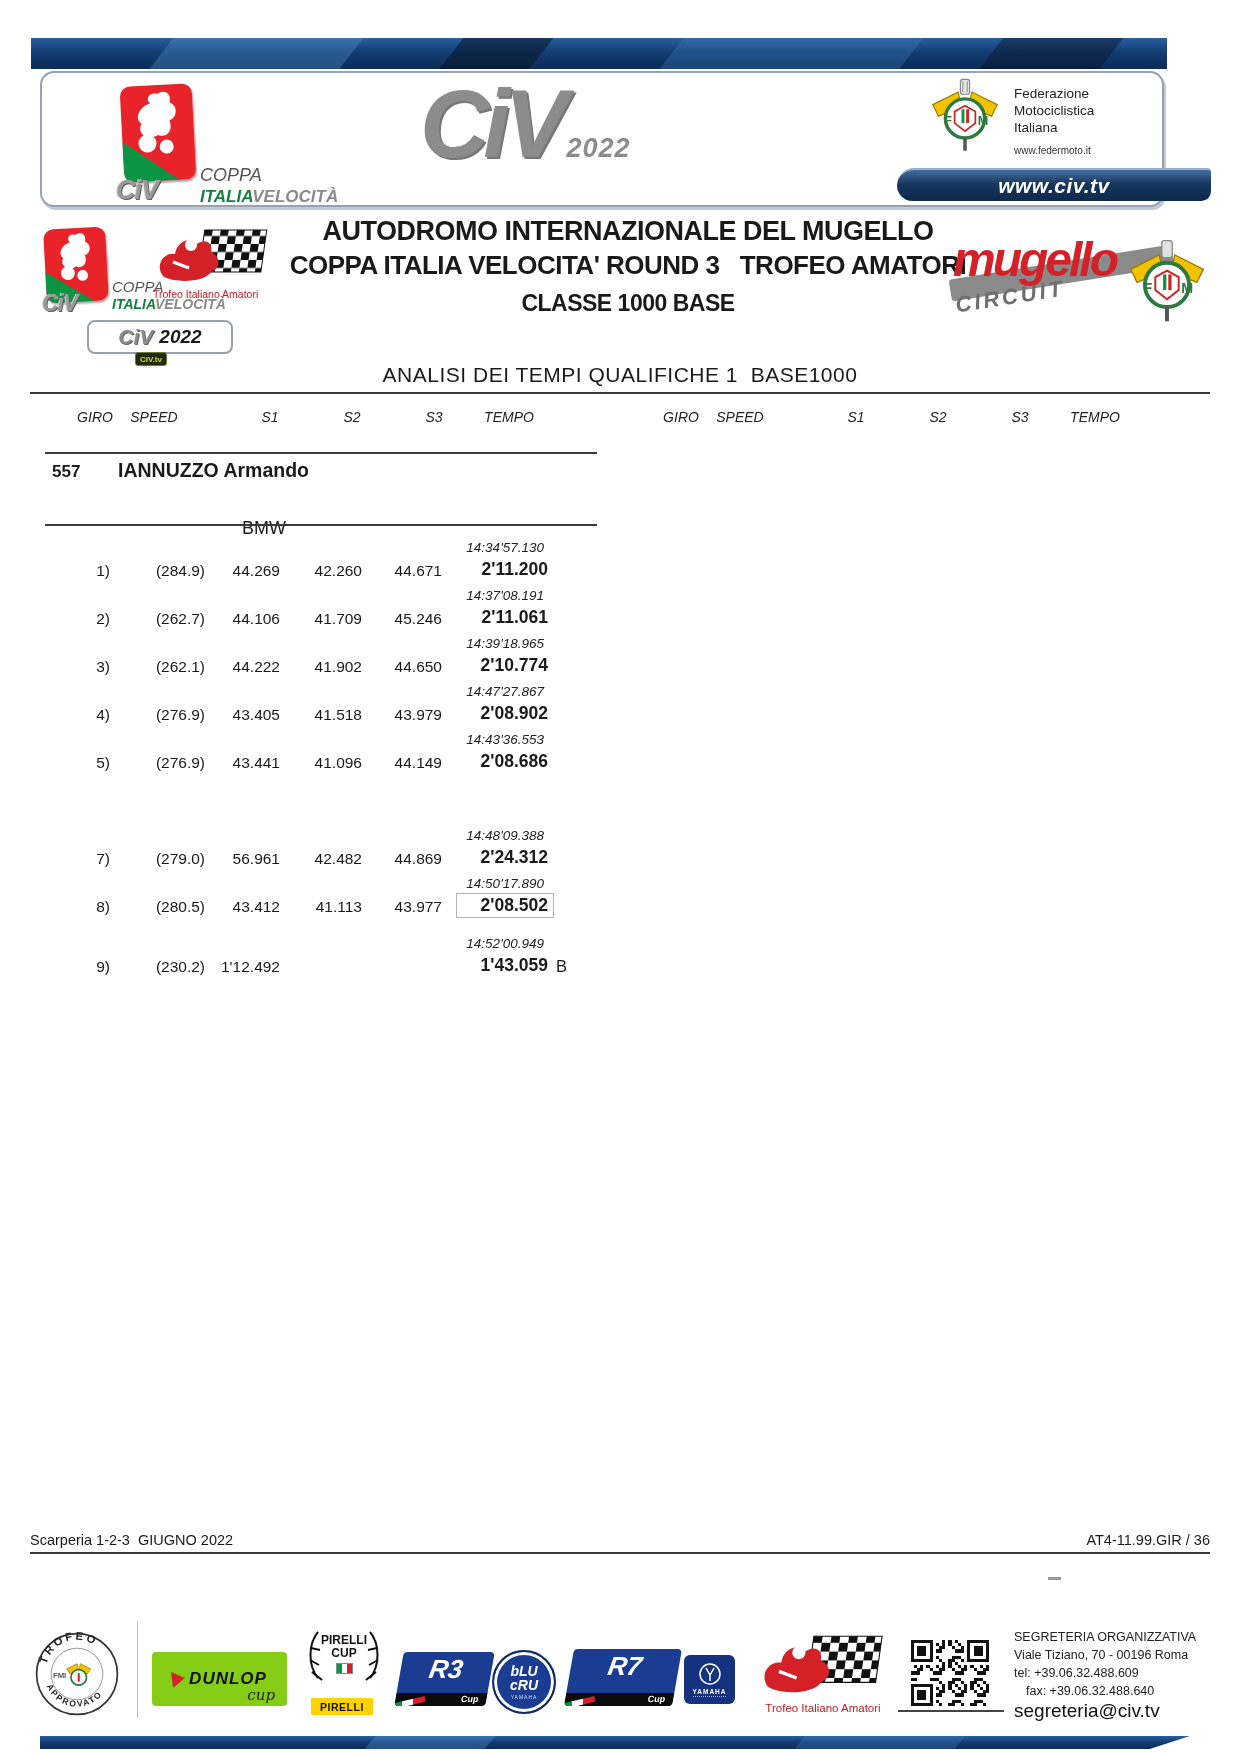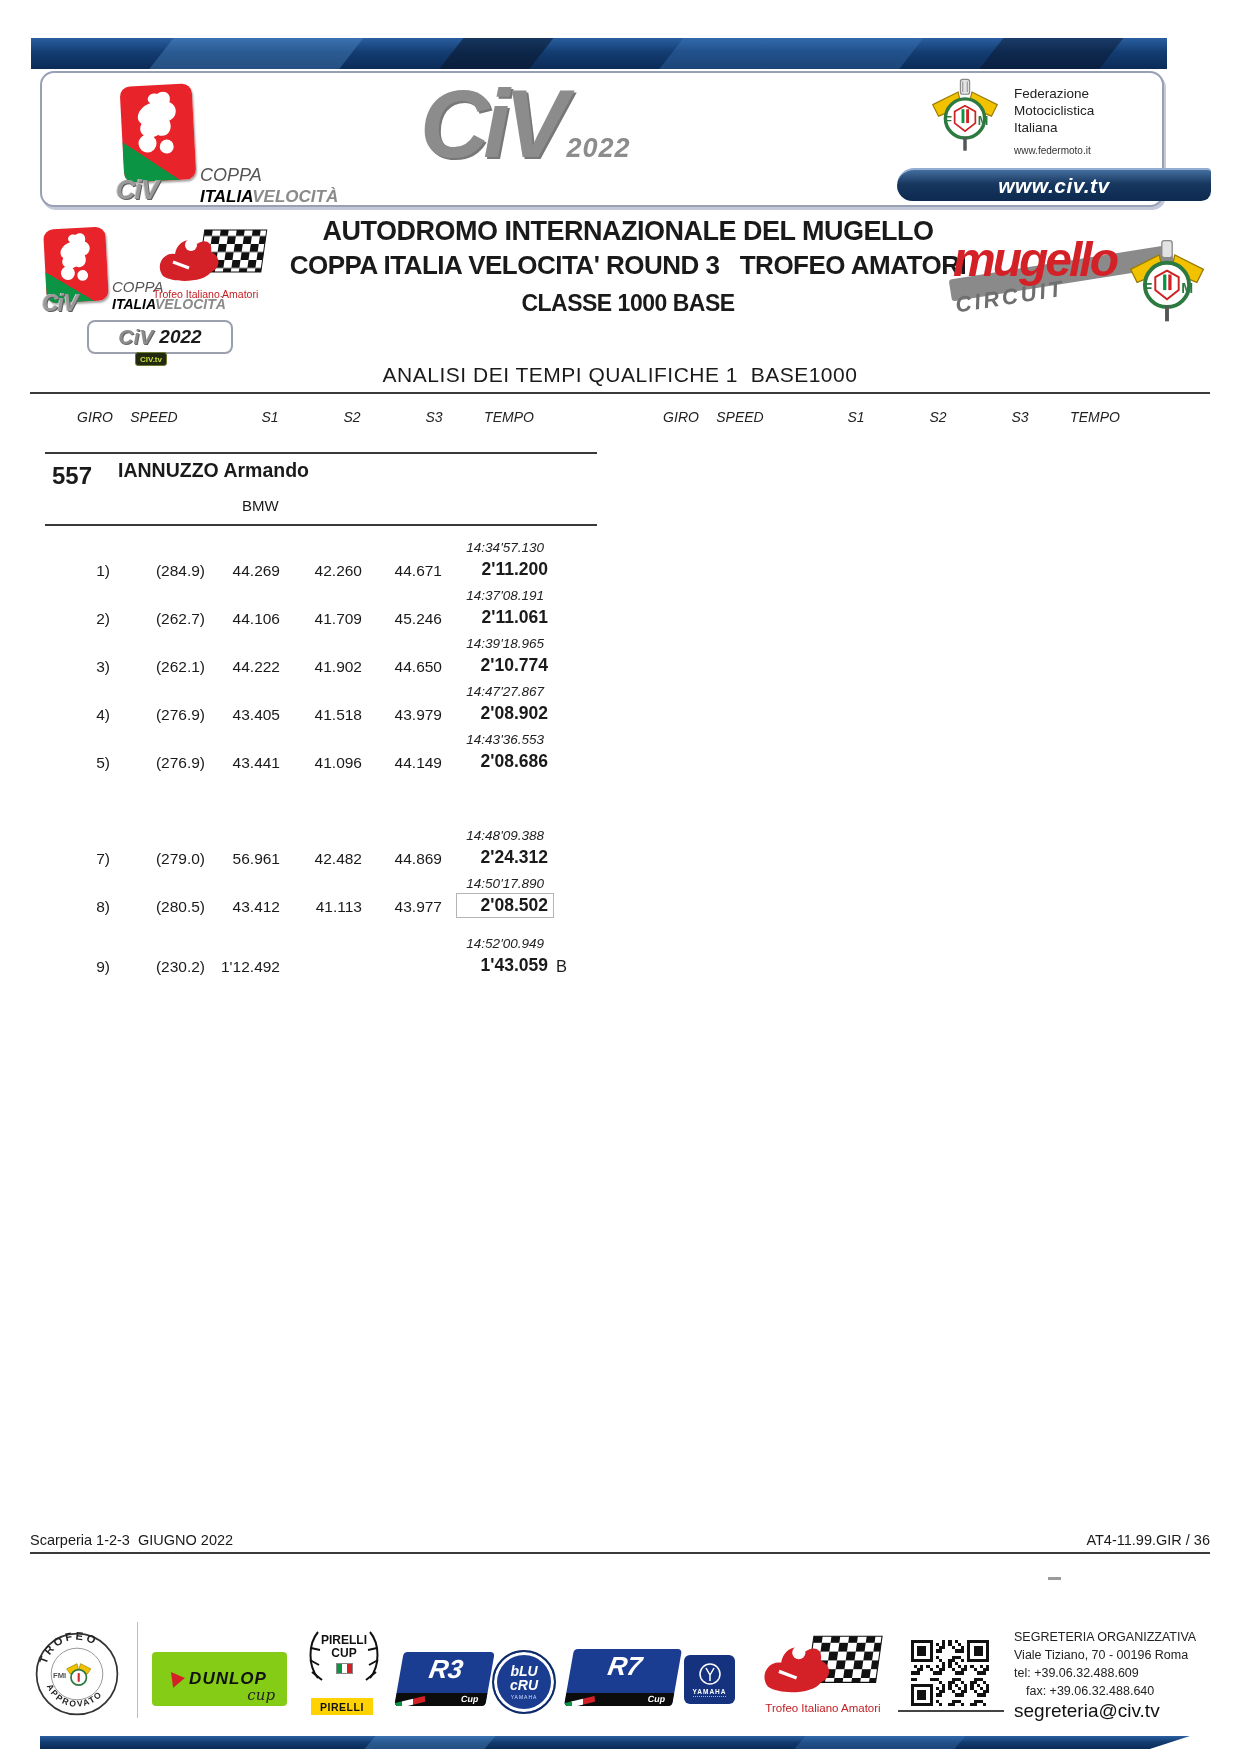--- a/index.html
+++ b/index.html
@@ -22,21 +22,21 @@
               border:2px solid #98a0b4;border-radius:14px;box-shadow:2px 3px 0 #c3c9d8;}
 
   
   .civ-square{background:linear-gradient(200deg,#e8232a 62%,#e8232a 62%);border-radius:10px;overflow:hidden;box-shadow:1px 2px 2px rgba(0,0,0,.35);}
   .civ-square .green{position:absolute;left:0;bottom:0;width:100%;height:55%;
                      background:linear-gradient(to top right,#0b9444 38%,transparent 39%);}
   .civ-square svg{position:absolute;left:0;top:0;}
   .civ-gray{font-weight:bold;font-style:italic;color:#9a9a9a;
             text-shadow:1px 1px 0 #5f5f5f, -1px 0 0 #cfcfcf;letter-spacing:-1px;}
   .coppa-txt{font-style:italic;color:#555;}
-  .italia-txt{font-style:italic;font-weight:bold;color:#000000;}
+  .italia-txt{font-style:italic;font-weight:bold;color:#15803d;}
   .velocita-txt{font-style:italic;color:#8a8a8a;font-weight:bold;}
 
   .civ-big-text{font-size:96px;font-weight:bold;font-style:italic;color:#8c8c8c;letter-spacing:-6px;
                 text-shadow:2px 2px 0 #777;}
   .civ-big-year{font-size:27px;font-weight:bold;font-style:italic;color:#8c8c8c;letter-spacing:1px;}
 
   .fmi-text{font-size:13.5px;color:#222;line-height:17px;}
   .fmi-url{font-size:10px;color:#333;}
 
   .civtv-band{left:897px;top:168px;width:314px;height:31px;
@@ -66,23 +66,23 @@
   
   .civ2022-box{border:2px solid #9aa0ad;border-radius:8px;background:#fff;
                display:flex;align-items:center;justify-content:center;gap:6px;}
   .civ2022-box .a{font-size:21px;font-weight:bold;font-style:italic;color:#8c8c8c;text-shadow:1px 1px 0 #666;}
   .civ2022-box .b{font-size:19px;font-weight:bold;font-style:italic;color:#1a1a1a;}
   .civtv-badge{background:#222a12;border-radius:3px;color:#cddc39;font-size:8px;font-weight:bold;
                display:flex;align-items:center;justify-content:center;border:1px solid #6b7a2d;}
 
   
   .th{position:absolute;top:409px;width:90px;text-align:center;font-style:italic;font-size:14px;color:#222;}
-  .rider-num{left:52px;top:462px;font-size:24px;font-weight:bold;}
+  .rider-num{left:52px;top:462px;font-size:17px;font-weight:bold;}
   .rider-name{left:118px;top:459px;font-size:19.5px;font-weight:bold;}
-  .rider-bike{left:242px;top:497px;font-size:15px;text-align:center;}
+  .rider-bike{left:242px;top:518px;font-size:18px;text-align:center;}
 
   .laps{left:0;top:540px;width:620px;height:450px;}
   .lap-row{position:absolute;left:0;width:620px;height:48px;}
   .lap-row span{position:absolute;white-space:nowrap;font-size:15.5px;}
   .c-ts{right:76px;top:0;font-size:13.5px !important;font-style:italic;color:#222;}
   .c-no{right:510px;top:22px;}
   .c-speed{right:415px;top:22px;}
   .c-s1{right:340px;top:22px;}
   .c-s2{right:258px;top:22px;}
   .c-s3{right:178px;top:22px;}

